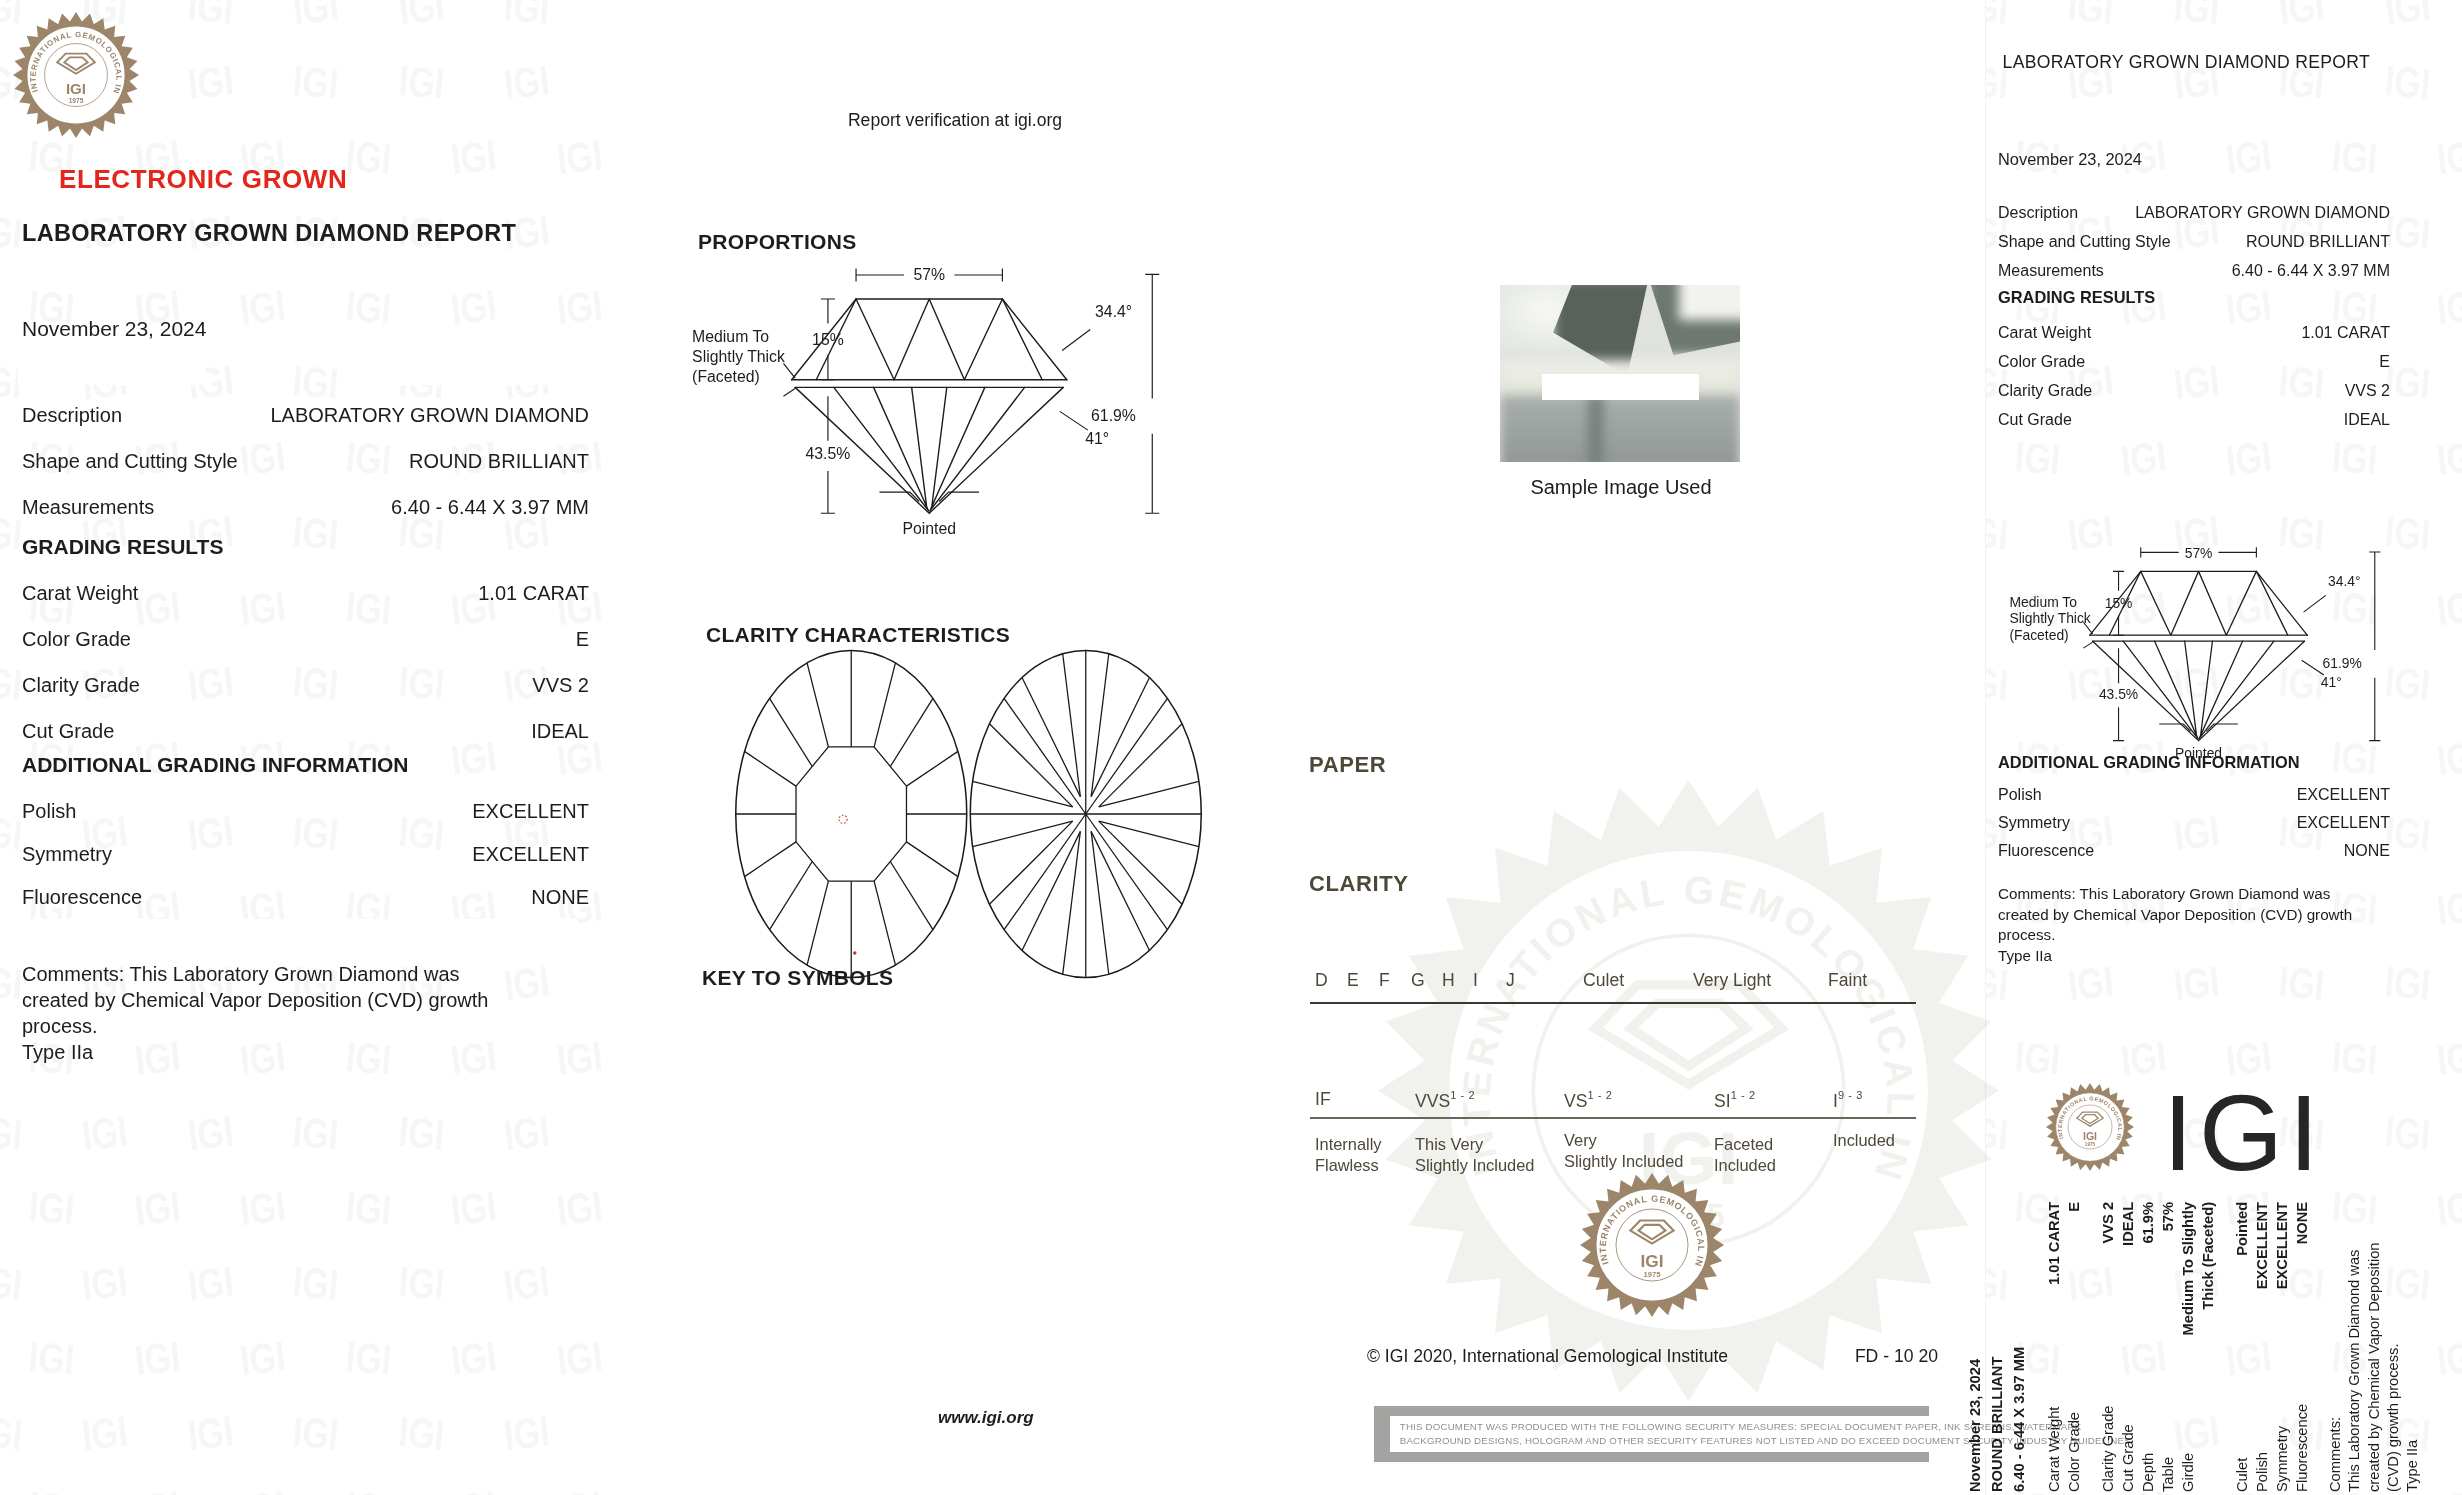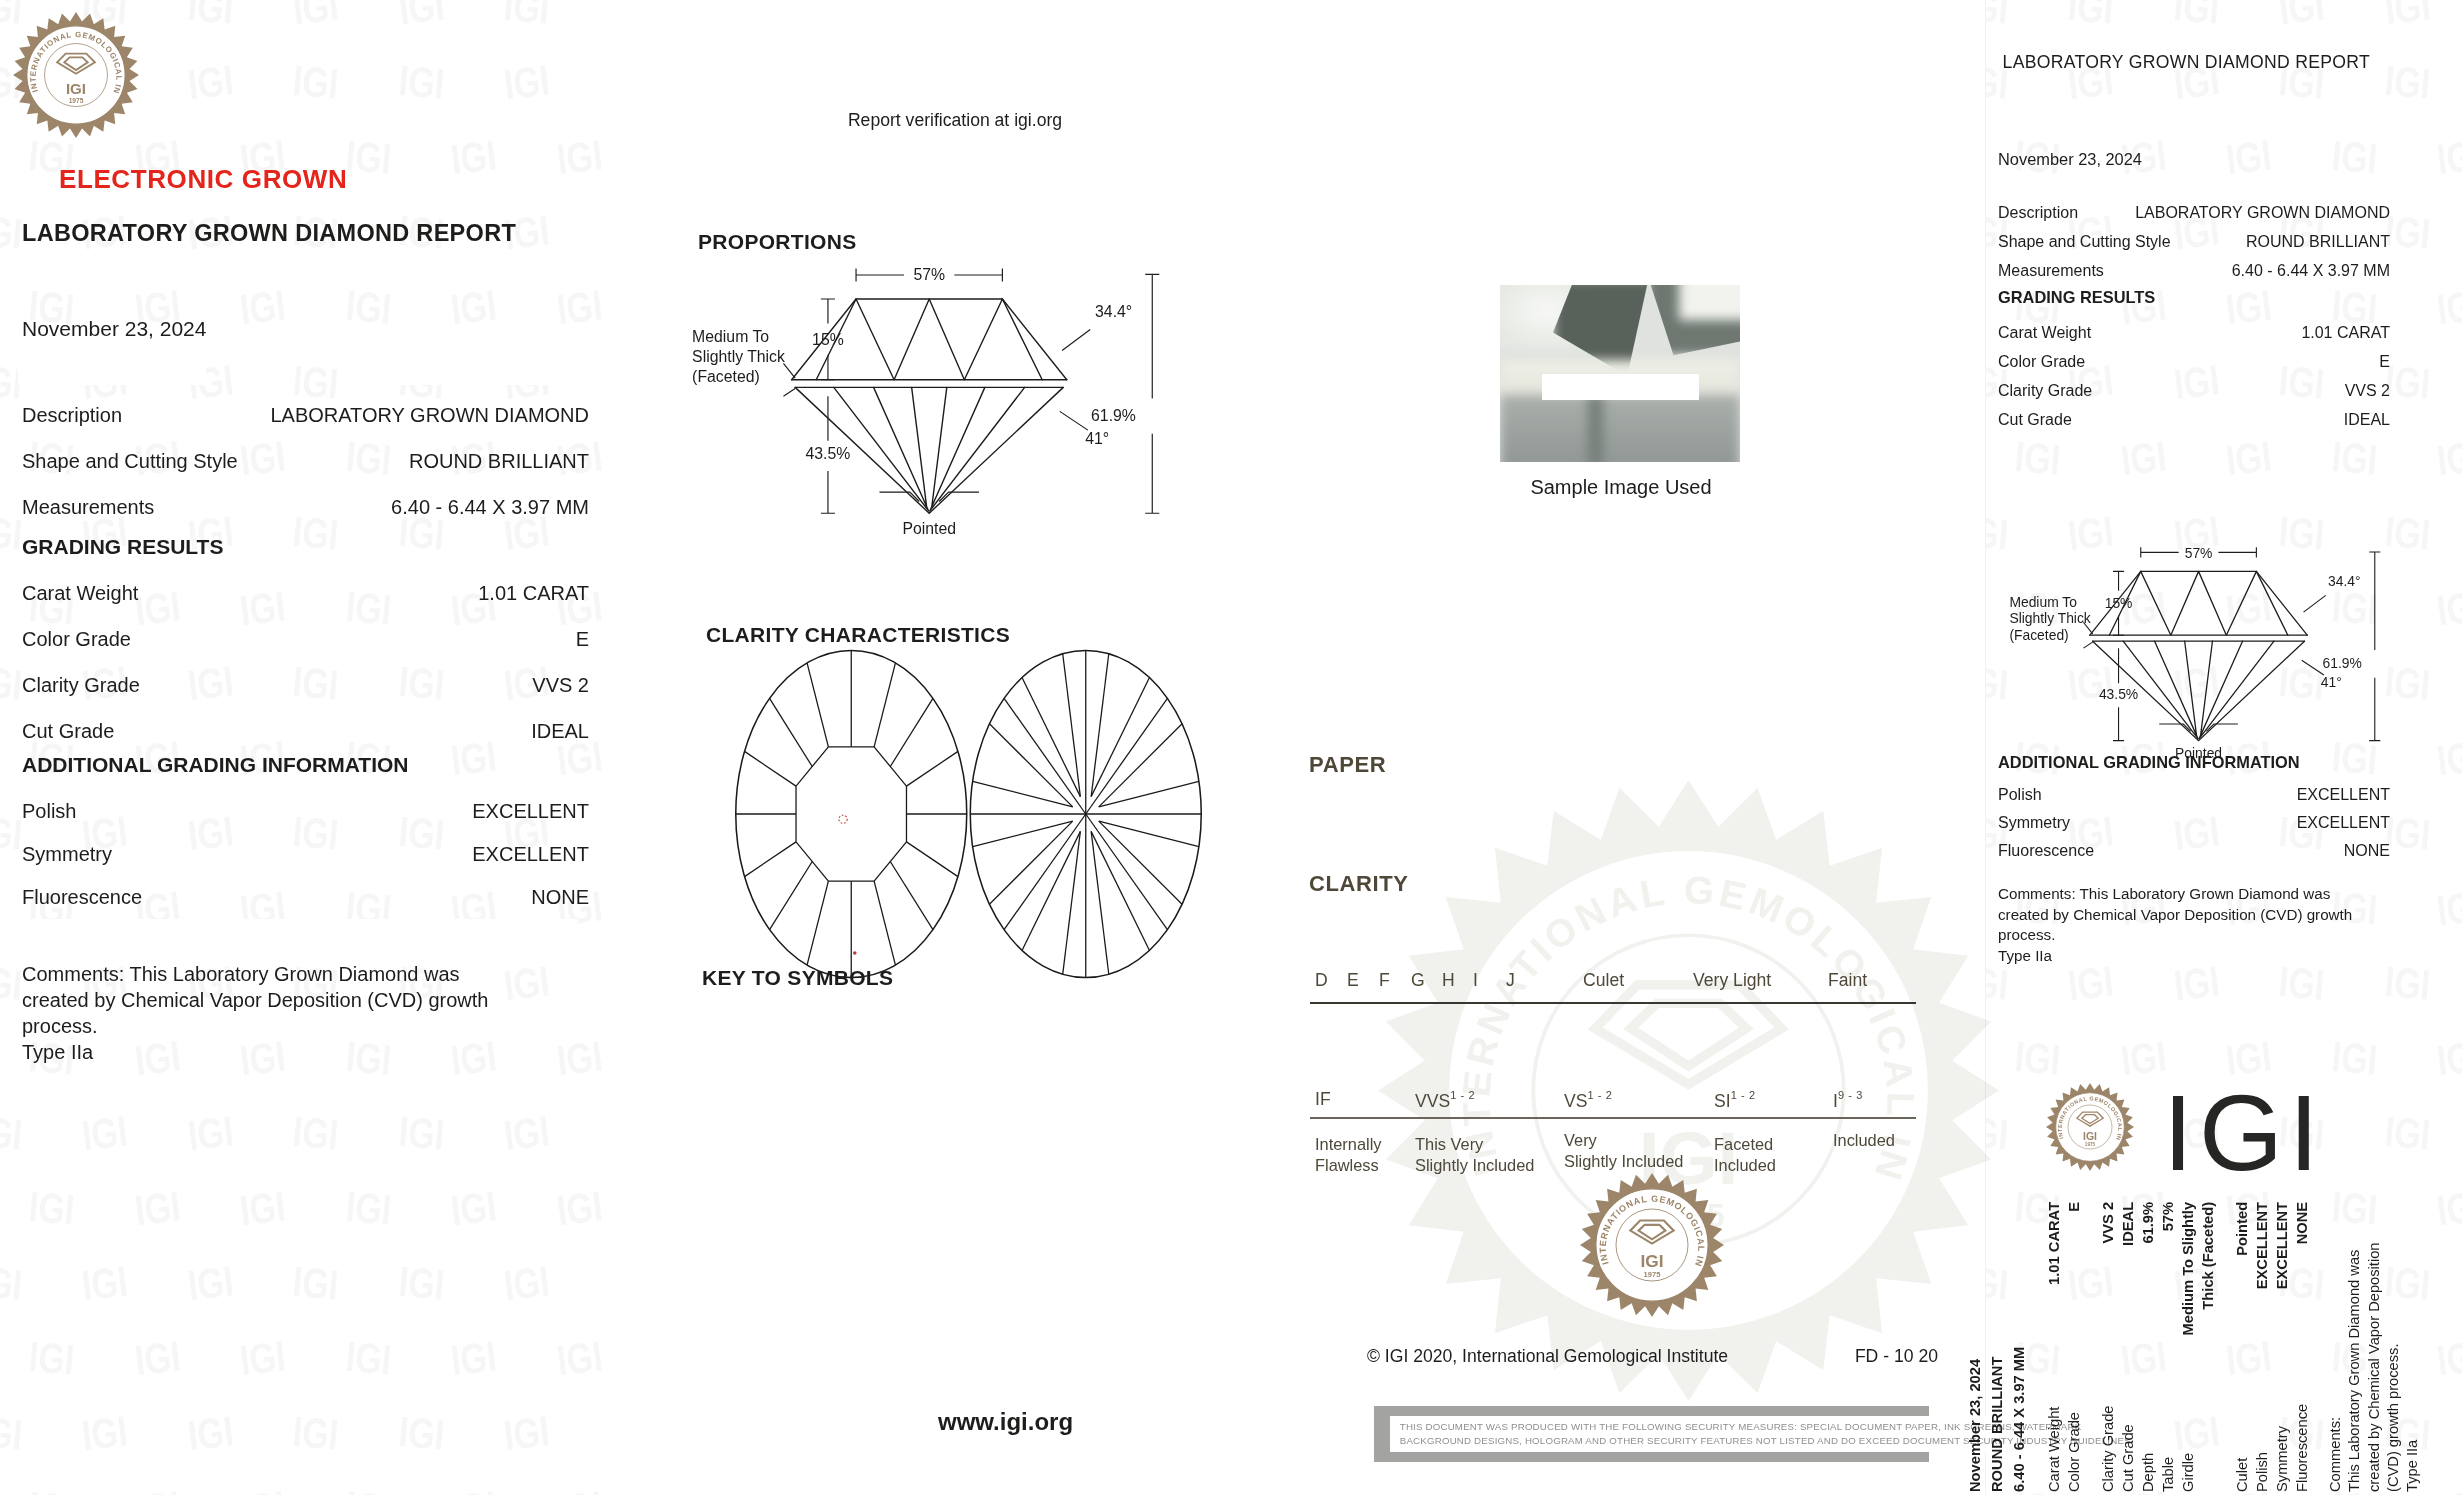--- a/index.html
+++ b/index.html
@@ -37,21 +37,21 @@
   .desc{font-size:16.4px;line-height:21px;}
 
   
   .sample{width:240px;height:177px;overflow:hidden;position:relative;background:#dfe2de;}
   .sample .blur{position:absolute;filter:blur(5.3px);}
   .strip{position:absolute;left:42px;top:89px;width:157px;height:26px;background:#fff;z-index:3;}
 
   
   .copyright{font-size:17.6px;}
   .fdcode{font-size:17.6px;}
-  .website{font-size:24px;font-weight:700;}
+  .website{font-size:17px;font-weight:700;font-style:italic;}
   .sec-strip{position:absolute;background:var(--sec-gray);display:flex;align-items:center;gap:9.4px;padding:5.3px 7px;box-sizing:border-box;}
   .sec-text{background:#fff;padding:4.1px 9.4px;flex:1;}
   .sec-text div{font-size:9.7px;line-height:14px;color:#8f8f8e;letter-spacing:0.2px;white-space:nowrap;}
 
   
   .rp-title{font-size:17.6px;text-align:right;letter-spacing:0.3px;}
   .date-r{font-size:16.4px;}
   .rrow{display:flex;justify-content:space-between;align-items:center;height:29px;font-size:16px;}
   .rhdr{font-size:16.4px;font-weight:700;}
   .rcomments{font-size:15.2px;line-height:20.5px;}

